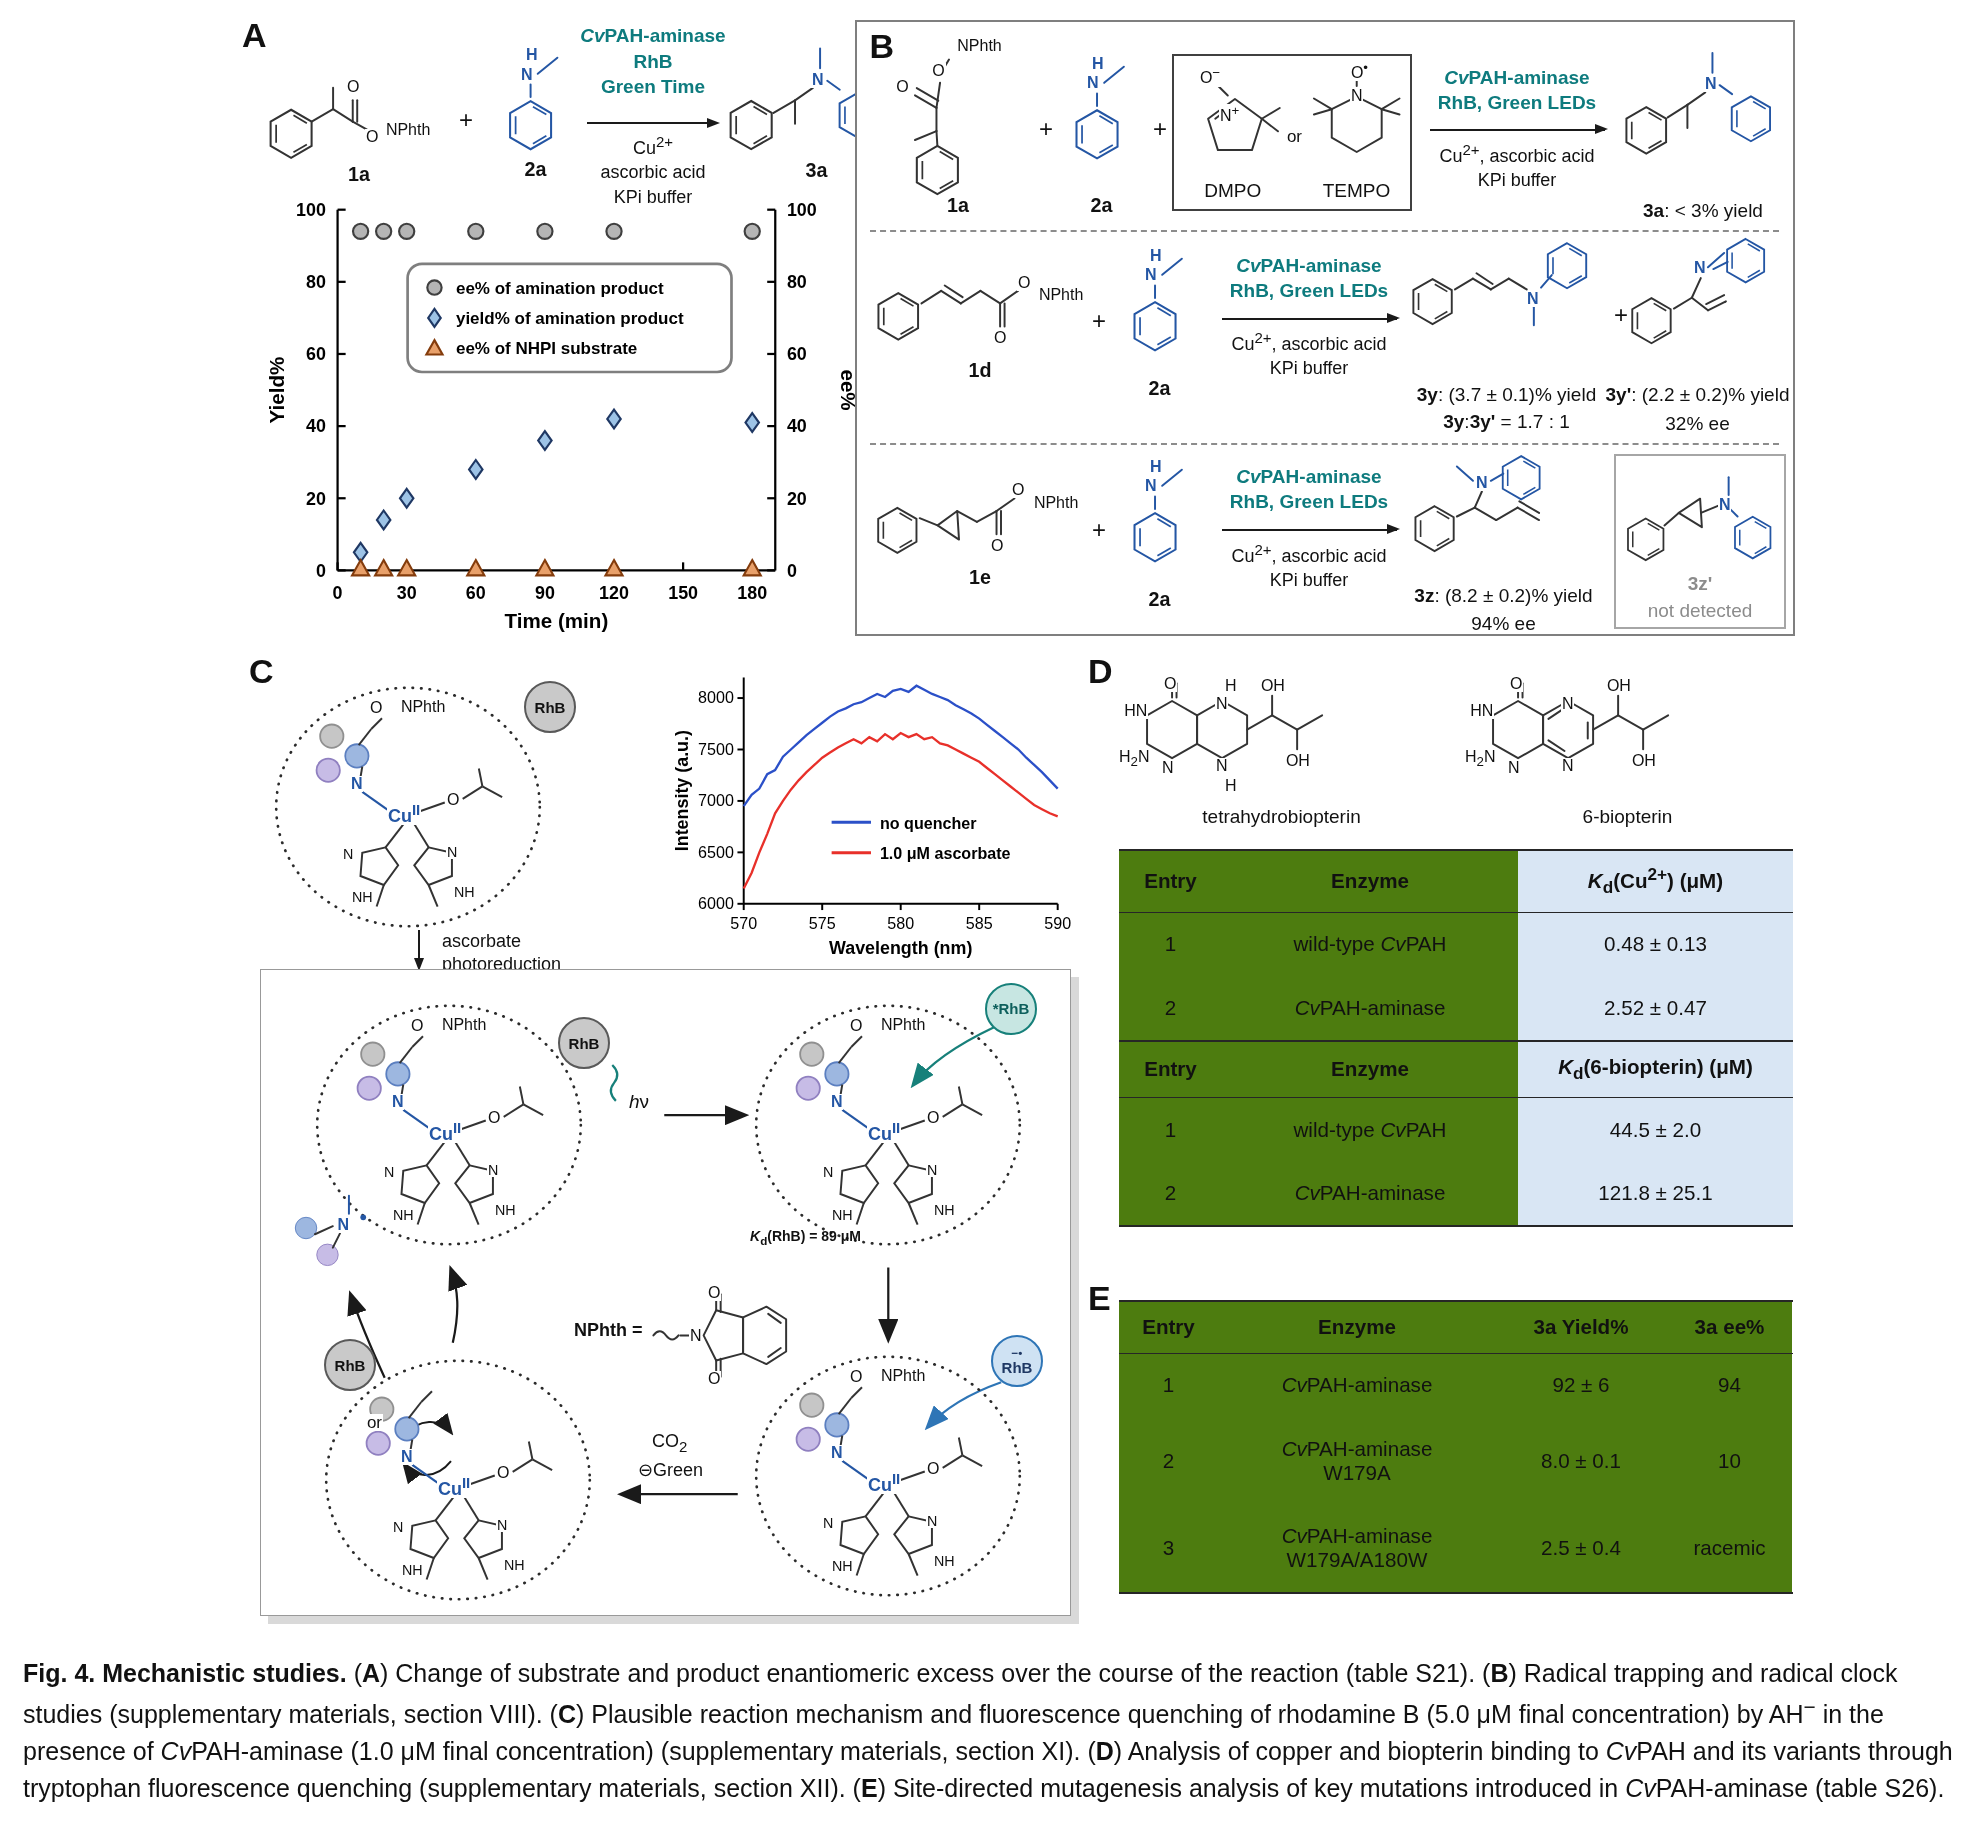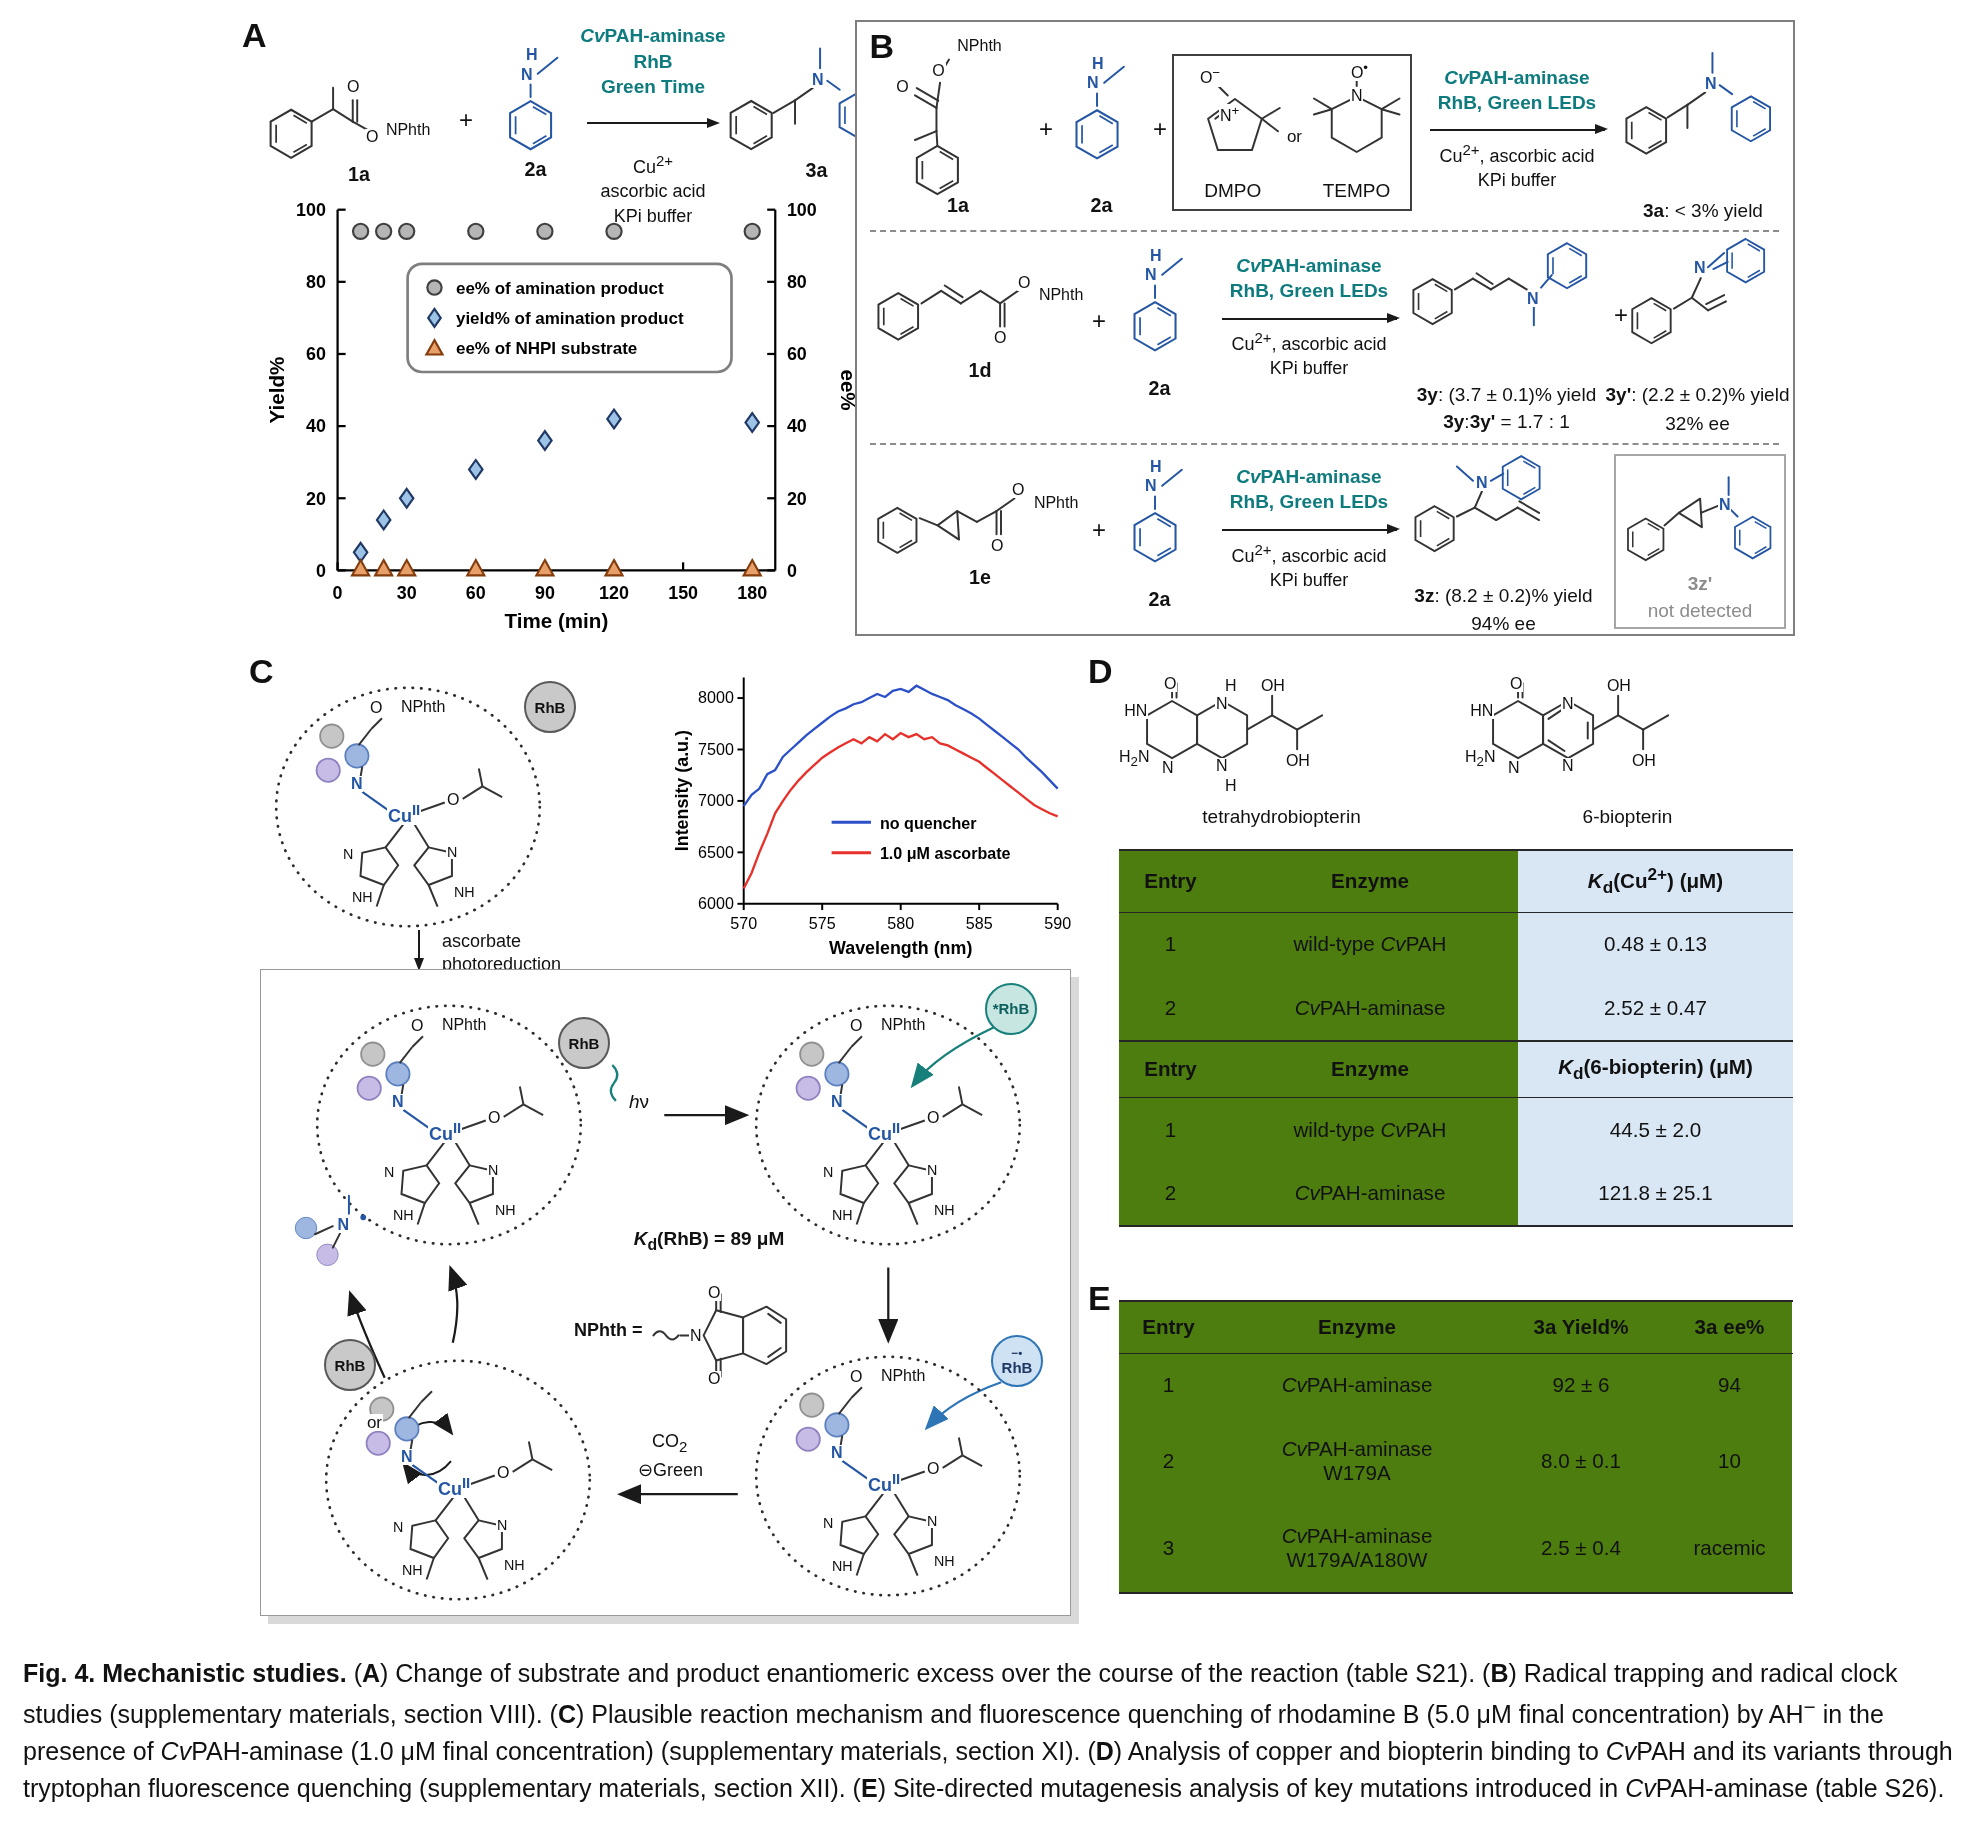--- a/index.html
+++ b/index.html
@@ -47,21 +47,21 @@
 .cA .leg{font-size:19px;font-weight:bold}
 .cC .tick{font-size:18px}
 .cC .axl{font-size:20px;font-weight:bold}
 .cC .leg{font-size:18px;font-weight:bold}
 .tbl{position:relative;width:673px;background:#4d7c0f}
 .tbl table{table-layout:fixed;width:100%;border-collapse:collapse;font-size:20.6px}
 .tbl th{border-top:2.7px solid #262626;border-bottom:1.8px solid #262626;padding:13.4px 3.6px;font-weight:bold;text-align:center}
 .tbl td{padding:19.7px 3.6px;text-align:center;vertical-align:middle}
 .tbl.bb tbody tr:last-child td{border-bottom:2.7px solid #262626}
 .hl{background:#d9e6f4}
-.kd{position:absolute;font-weight:bold;font-size:19px;text-align:center}
+.kd{position:absolute;font-weight:bold;font-size:14px;text-align:right}
 .smalltext{position:absolute;font-size:18px;line-height:1.3}
 #caption{position:absolute;left:23px;top:1655px;width:1940px;font-size:25px;line-height:1.48;color:#111}
 .structlabel{position:absolute;text-align:center;font-size:19px}
 </style>
 </head>
 <body>
 
 <svg style="position:absolute;width:0;height:0" aria-hidden="true">
 <defs>
 <symbol id="benz" viewBox="0 0 60 68">
@@ -125,21 +125,21 @@
     <span class="atom blue" style="left:36px;top:19.7px">N</span>
     <span class="slabel">2a</span>
   </div>
 
   <div class="cond" style="left:548px;top:23px;width:210px">
     <div class="t"><i>Cv</i>PAH-aminase</div>
     <div class="t">RhB</div>
     <div class="t">Green Time</div>
   </div>
   <div class="rxn-arrow" style="left:587px;top:122px;width:130px"></div>
-  <div class="cond" style="left:548px;top:151px;width:210px">
+  <div class="cond" style="left:548px;top:132px;width:210px">
     <div>Cu<sup>2+</sup></div>
     <div>ascorbic acid</div>
     <div>KPi buffer</div>
   </div>
 
   <div class="struct" style="left:727px;top:43px;width:179px;height:139px">
     <svg width="179" height="139" viewBox="0 0 200 155">
       <use href="#benz" x="0" y="62" width="54" height="60" style="color:#333"></use>
       <line x1="52" y1="78" x2="76" y2="64"></line>
         <line x1="76" y1="64" x2="76" y2="90"></line>

